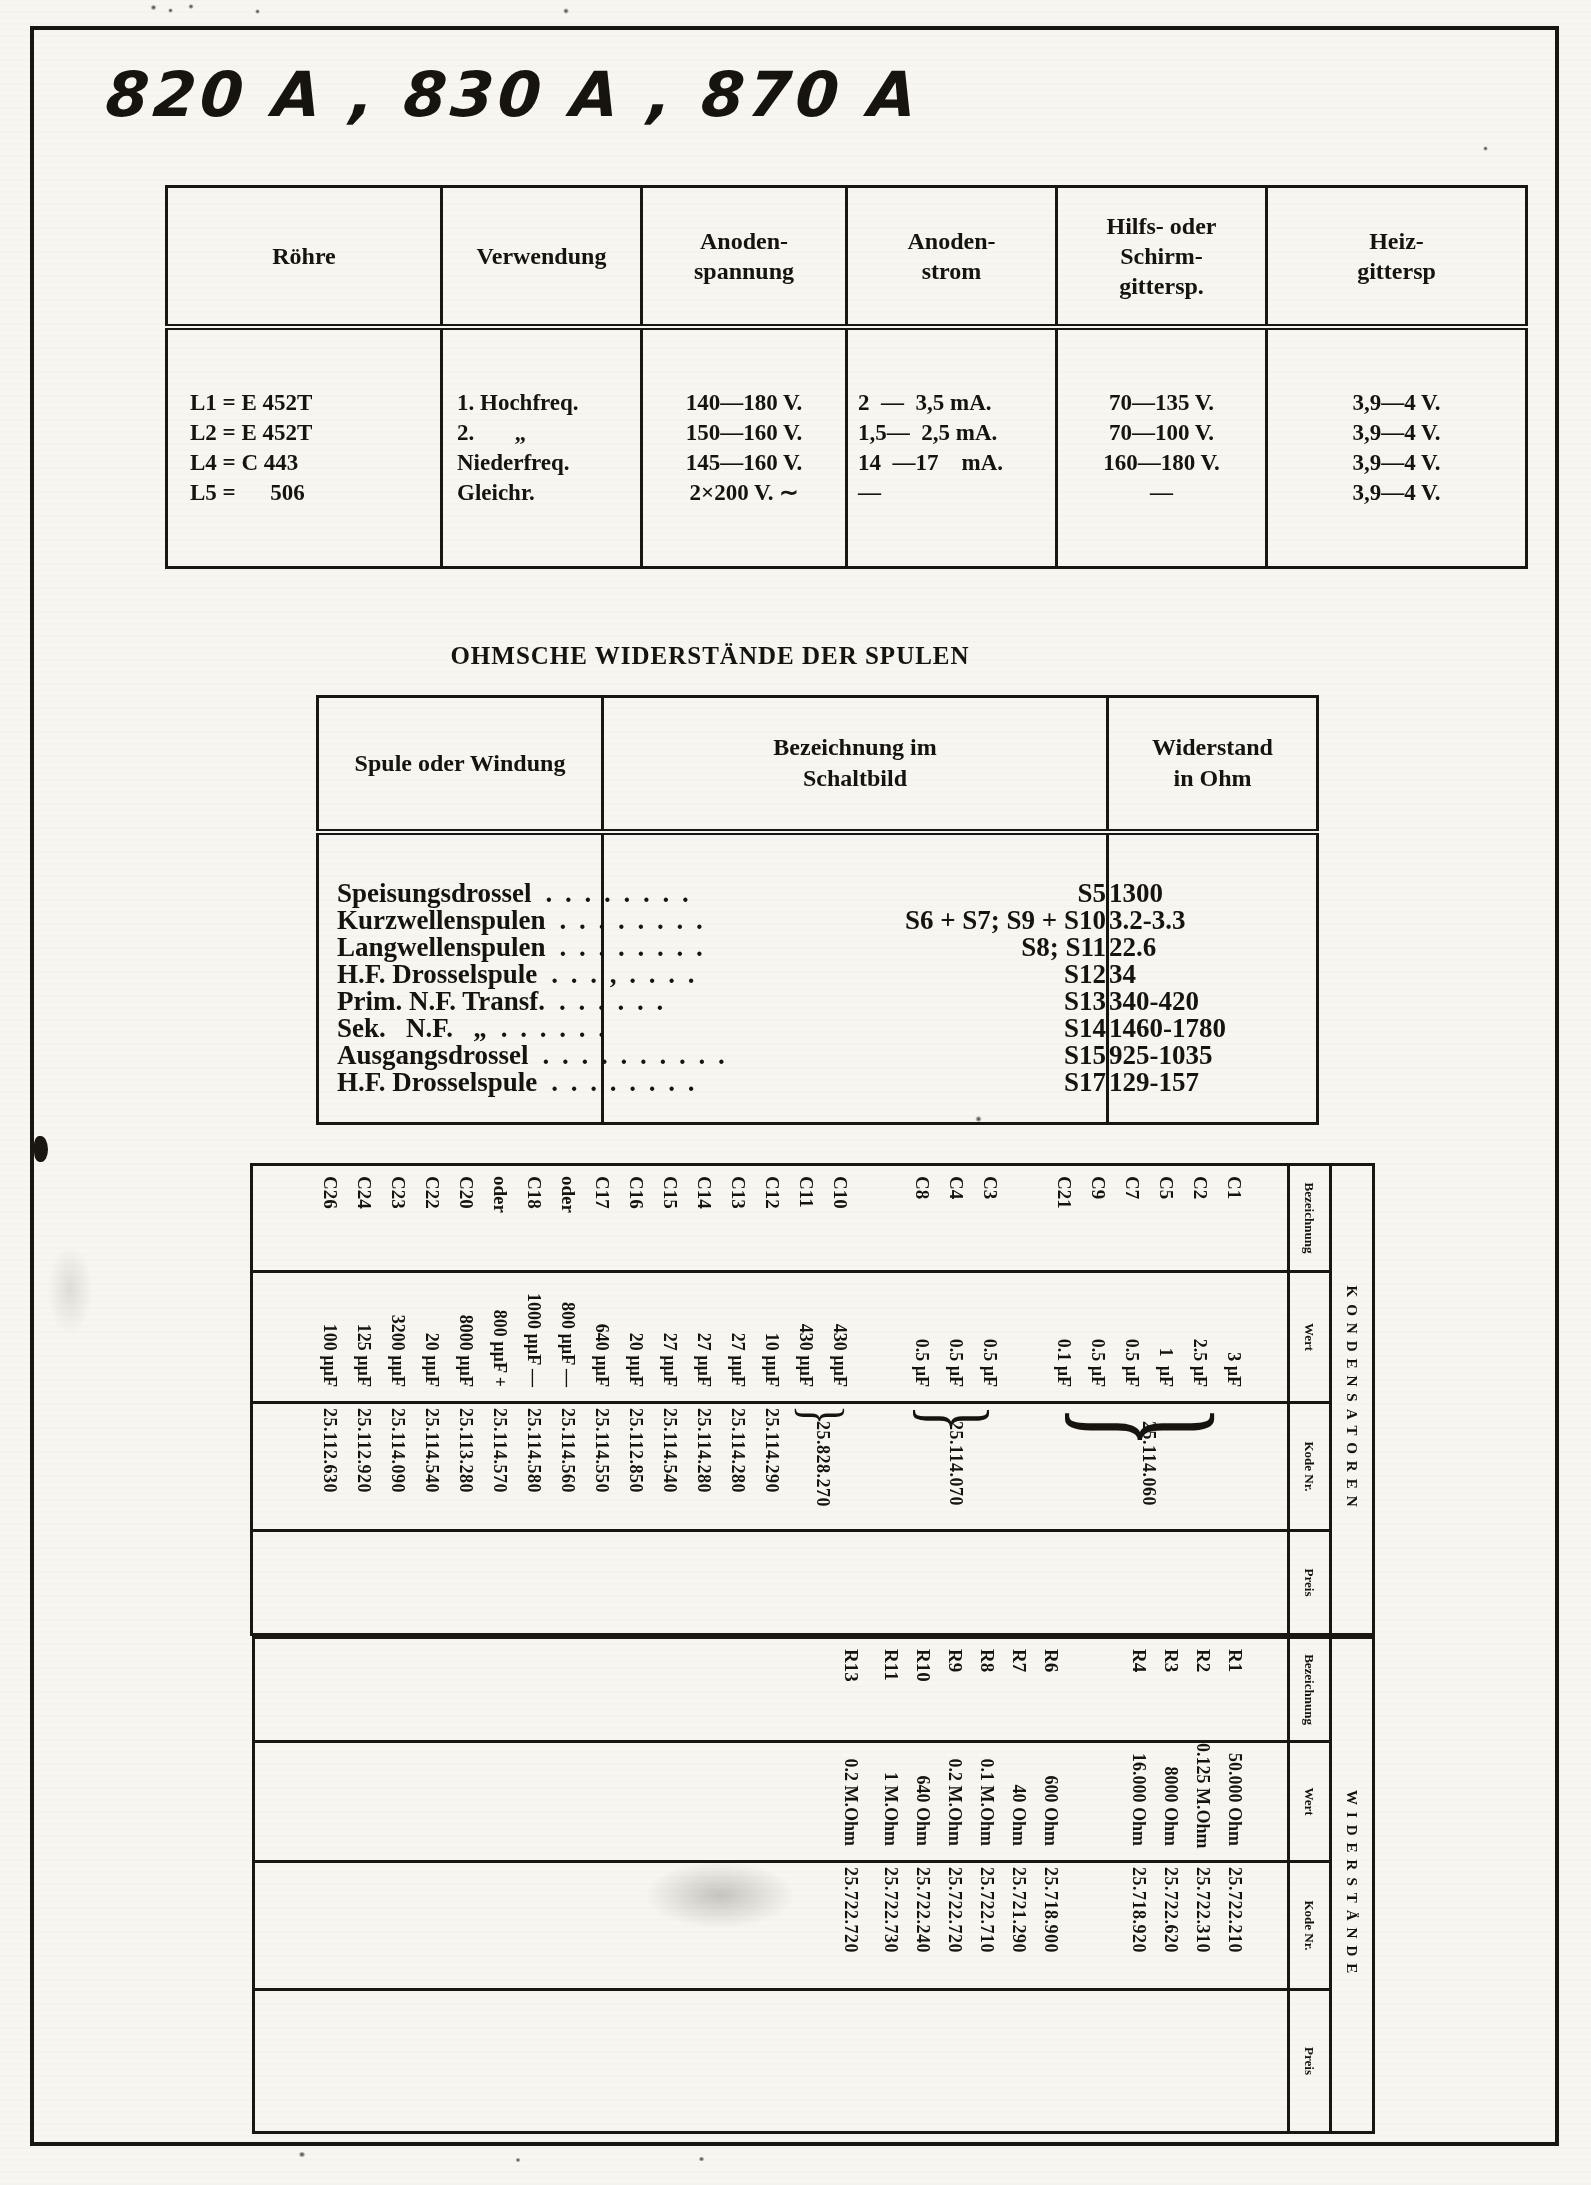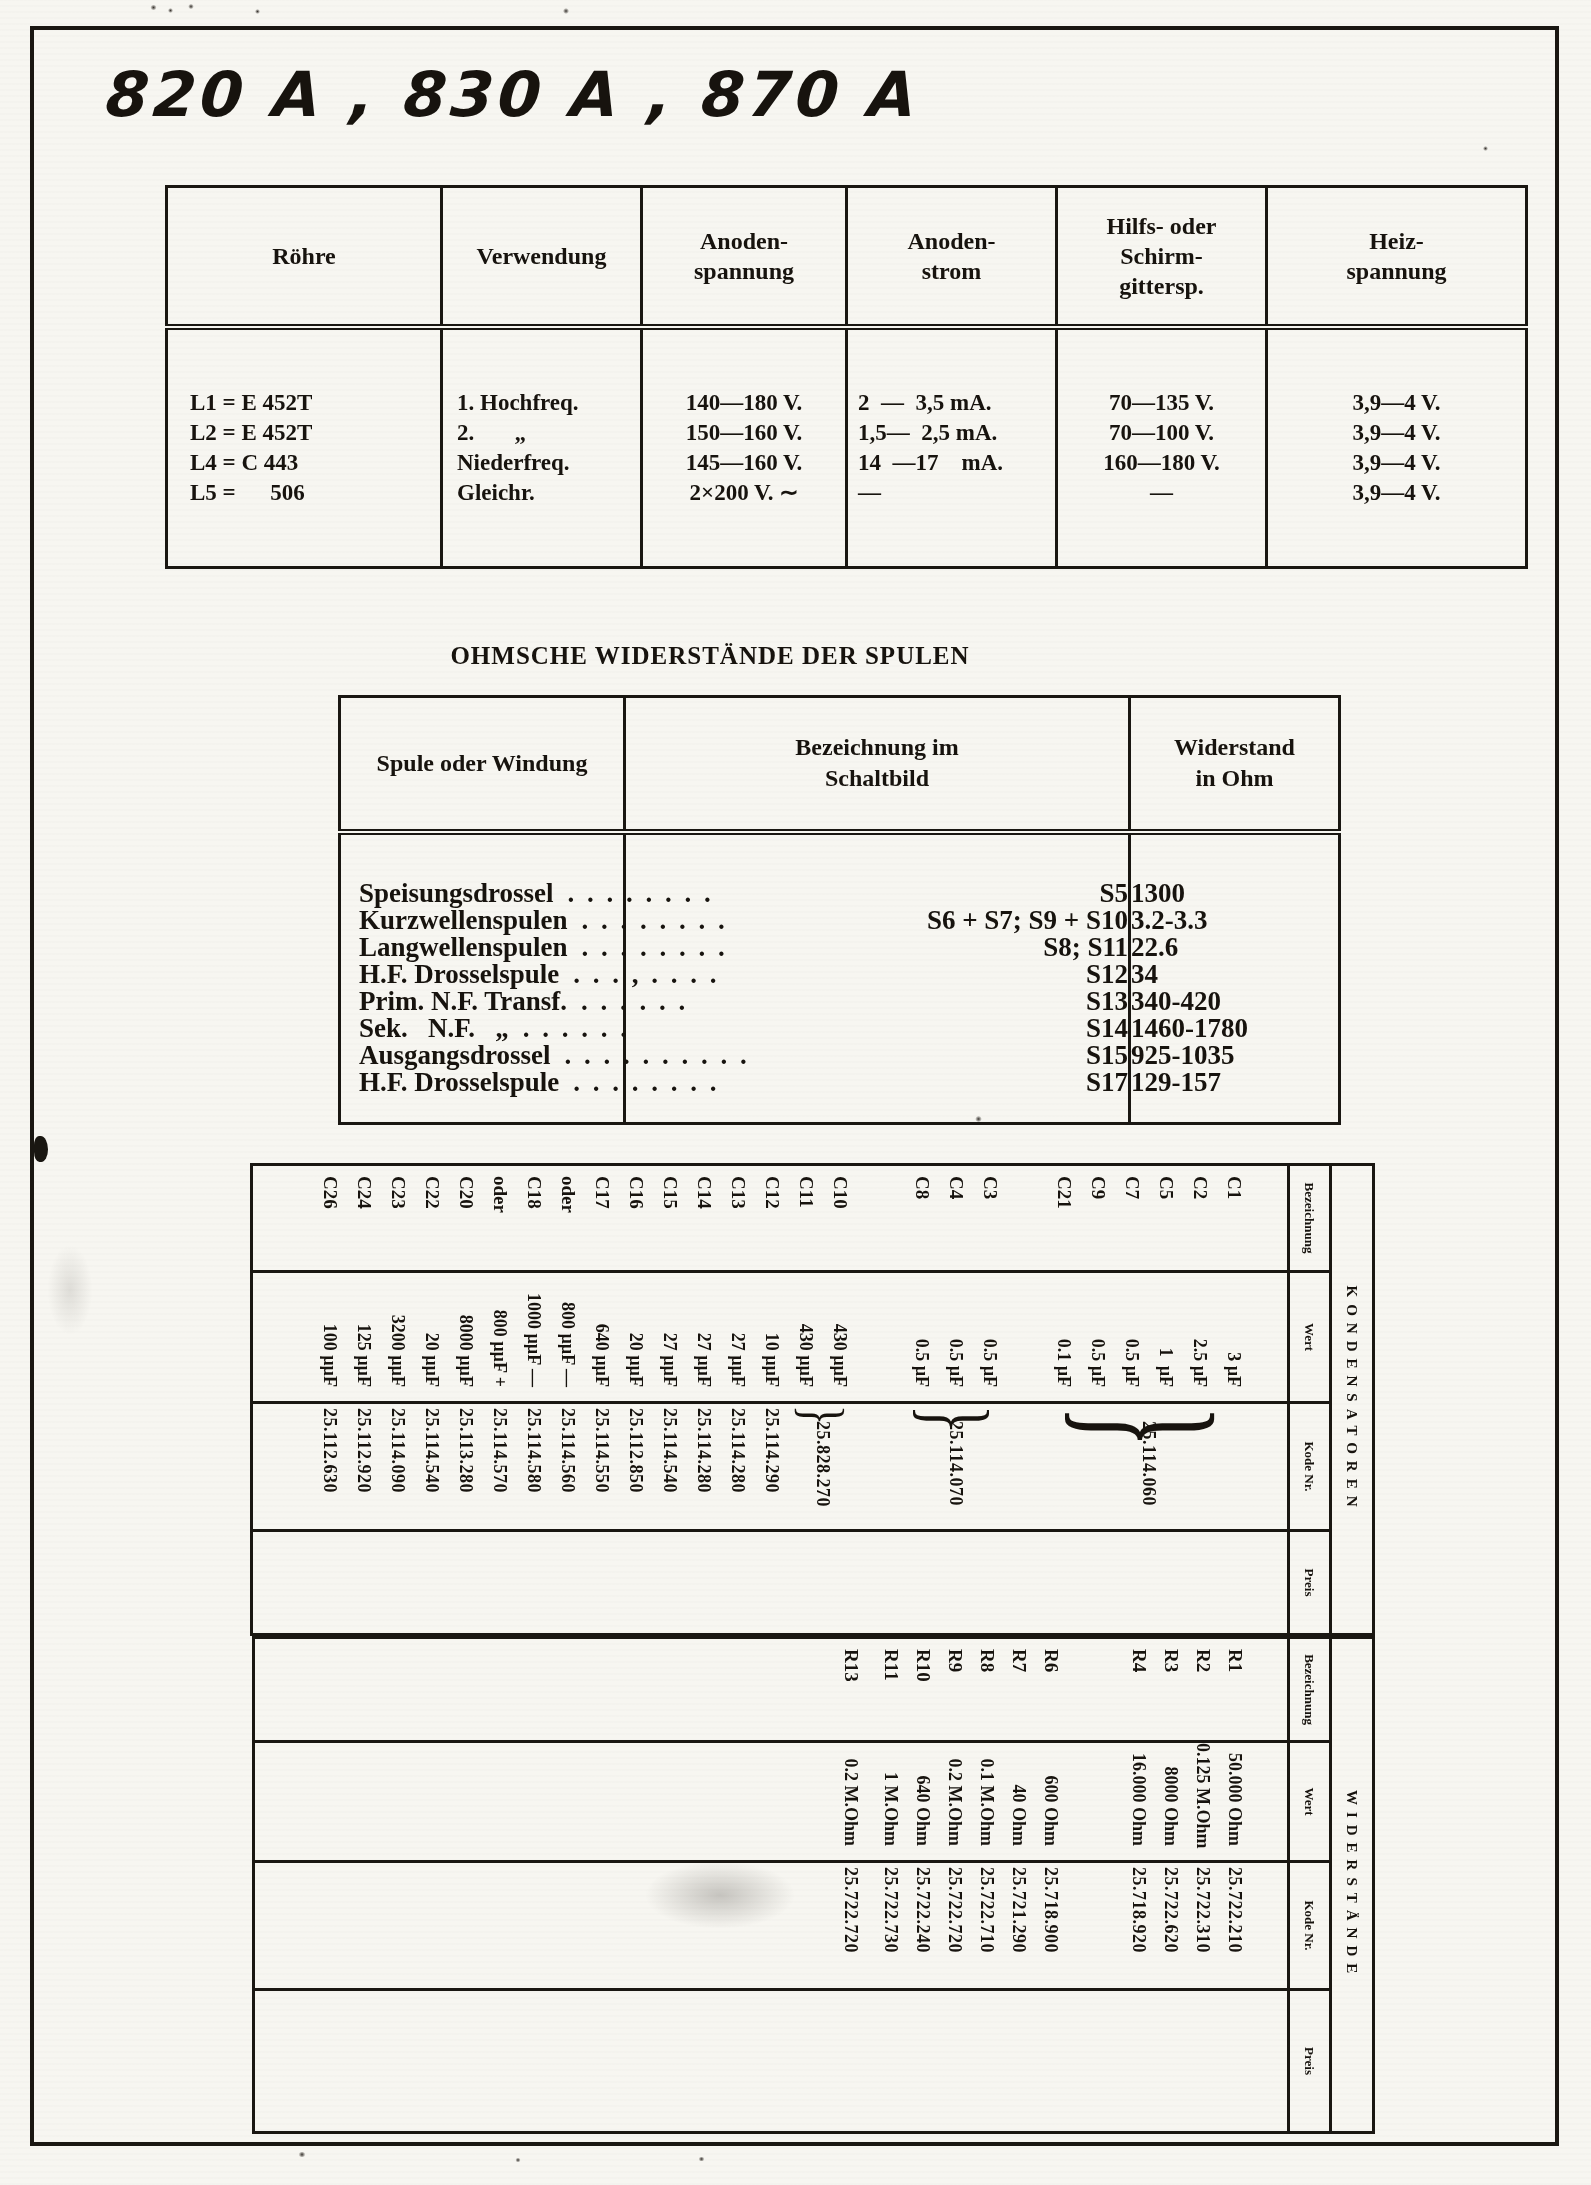--- a/index.html
+++ b/index.html
@@ -29,21 +29,21 @@
   .t1 tr.r td{height:30px;}
   .t1 tr.fill td{height:58px;}
   .t1 .c-tube{padding-left:22px;}
   .t1 .c-use{padding-left:14px;}
   .t1 .c-ua{text-align:center;}
   .t1 .c-ia{padding-left:10px;}
   .t1 .c-ug{text-align:center;}
   .t1 .c-uh{text-align:center;}
 
   
-  .t2{position:absolute;left:338px;top:695px;width:1000px;border:3px solid #1a1712;}
+  .t2{position:absolute;left:316px;top:695px;width:1000px;border:3px solid #1a1712;}
   .t2 th{border-left:3px solid #1a1712;border-right:3px solid #1a1712;
          border-bottom:6px double #1a1712;font-size:24px;font-weight:700;
          white-space:pre-line;line-height:1.3;vertical-align:middle;}
   .t2 thead tr{height:135px;}
   .t2 td{border-left:3px solid #1a1712;border-right:3px solid #1a1712;
          font-size:27px;font-weight:700;white-space:pre;vertical-align:bottom;line-height:27px;}
   .t2 tr.first td{height:72px;}
   .t2 tr.r td{height:27px;}
   .t2 tr.fill td{height:26px;}
   .t2 .c-name{padding-left:18px;}
@@ -105,21 +105,21 @@
         <th>Röhre</th>
         <th>Verwendung</th>
         <th>Anoden-
 spannung</th>
         <th>Anoden-
 strom</th>
         <th>Hilfs- oder
 Schirm-
 gittersp.</th>
         <th>Heiz-
-spannung</th>
+gittersp</th>
       </tr>
     </thead>
     <tbody>
       <tr class="first">
         <td class="c-tube">L1 = E 452T</td>
         <td class="c-use">1. Hochfreq.</td>
         <td class="c-ua">140—180 V.</td>
         <td class="c-ia">2  —  3,5 mA.</td>
         <td class="c-ug">70—135 V.</td>
         <td class="c-uh">3,9—4 V.</td>

